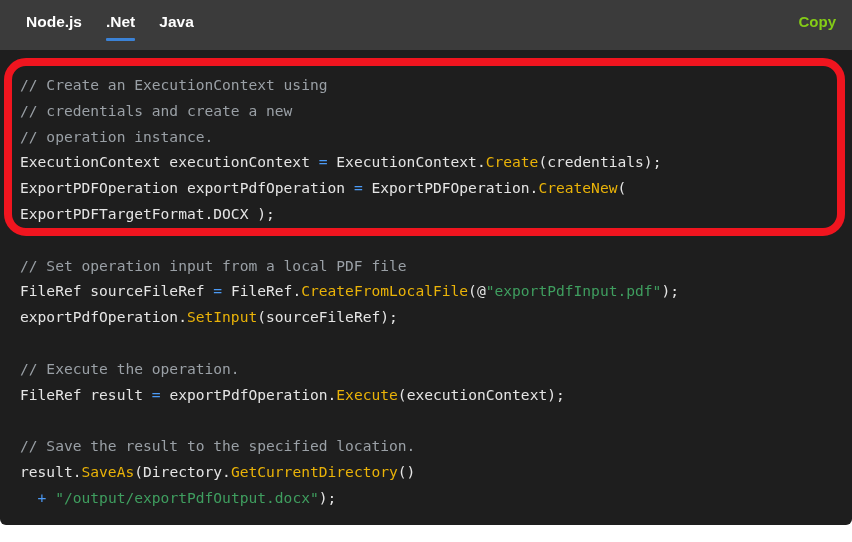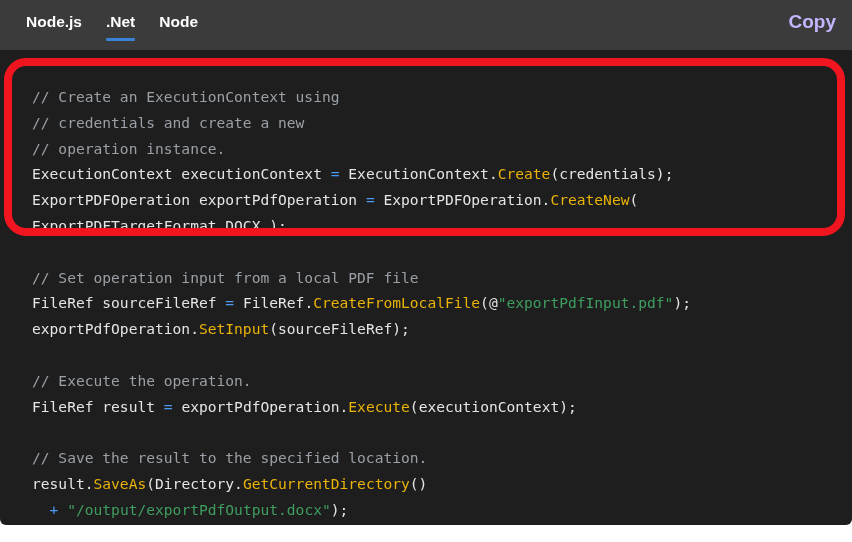--- a/index.html
+++ b/index.html
@@ -58,22 +58,22 @@
     right: 12px;
     bottom: -9px;
     height: 3px;
     background: #3b82d6;
     border-radius: 1px;
   }
   .copy-btn {
     position: absolute;
     right: 12px;
     top: 12px;
-    color: #c4b5fd;
-    font-size: 19px;
+    color: #84cc16;
+    font-size: 15px;
     font-weight: bold;
     font-family: "Liberation Sans", sans-serif;
     cursor: pointer;
     line-height: 20px;
     padding: 0 4px;
     background: transparent;
     border: none;
   }
 
   
@@ -82,21 +82,21 @@
     left: 0;
     top: 50px;
     width: 852px;
     height: 475px;
     background: #1e1e1e;
     border-bottom-left-radius: 6px;
     border-bottom-right-radius: 6px;
     overflow: hidden;
   }
   .code-pre {
-    margin: 12px;
+    margin: 0;
     padding: 22px 0 0 20px;
     font-family: "DejaVu Sans Mono", "Liberation Mono", monospace;
     font-size: 14.6px;
     line-height: 25.8px;
     color: #d6d6d6;
     white-space: pre;
     letter-spacing: 0px;
   }
   .code-line { display: block; height: 25.8px; }
   .cm  { color: #9aa0a6; }   
@@ -120,21 +120,21 @@
 </style>
 </head>
 <body>
 
 <div id="widget">
 
   <div class="code-header" style="background: rgb(59, 59, 59);">
     <div class="tabs">
         <span class="tab">Node.js</span>
         <span class="tab active">.Net</span>
-        <span class="tab">Node</span>
+        <span class="tab">Java</span>
       </div>
     <button class="copy-btn">Copy</button>
   </div>
 
   <div class="code-body" style="background: rgb(30, 30, 30);">
     <pre class="code-pre"><span class="code-line"><span class="cm">// Create an ExecutionContext using</span></span><span class="code-line"><span class="cm">// credentials and create a new</span></span><span class="code-line"><span class="cm">// operation instance.</span></span><span class="code-line"><span class="pl">ExecutionContext executionContext </span><span class="op">=</span><span class="pl"> ExecutionContext.</span><span class="fn">Create</span><span class="pl">(credentials);</span></span><span class="code-line"><span class="pl">ExportPDFOperation exportPdfOperation </span><span class="op">=</span><span class="pl"> ExportPDFOperation.</span><span class="fn">CreateNew</span><span class="pl">(</span></span><span class="code-line"><span class="pl">ExportPDFTargetFormat.DOCX );</span></span><span class="code-line">&nbsp;</span><span class="code-line"><span class="cm">// Set operation input from a local PDF file</span></span><span class="code-line"><span class="pl">FileRef sourceFileRef </span><span class="op">=</span><span class="pl"> FileRef.</span><span class="fn">CreateFromLocalFile</span><span class="pl">(@</span><span class="st">"exportPdfInput.pdf"</span><span class="pl">);</span></span><span class="code-line"><span class="pl">exportPdfOperation.</span><span class="fn">SetInput</span><span class="pl">(sourceFileRef);</span></span><span class="code-line">&nbsp;</span><span class="code-line"><span class="cm">// Execute the operation.</span></span><span class="code-line"><span class="pl">FileRef result </span><span class="op">=</span><span class="pl"> exportPdfOperation.</span><span class="fn">Execute</span><span class="pl">(executionContext);</span></span><span class="code-line">&nbsp;</span><span class="code-line"><span class="cm">// Save the result to the specified location.</span></span><span class="code-line"><span class="pl">result.</span><span class="fn">SaveAs</span><span class="pl">(Directory.</span><span class="fn">GetCurrentDirectory</span><span class="pl">()</span></span><span class="code-line"><span class="pl">  </span><span class="op">+</span><span class="pl"> </span><span class="st">"/output/exportPdfOutput.docx"</span><span class="pl">);</span></span></pre>
   </div>
 
   <div class="highlight-box" style="border-color: rgb(240, 21, 31); border-width: 8px;"></div>
 

